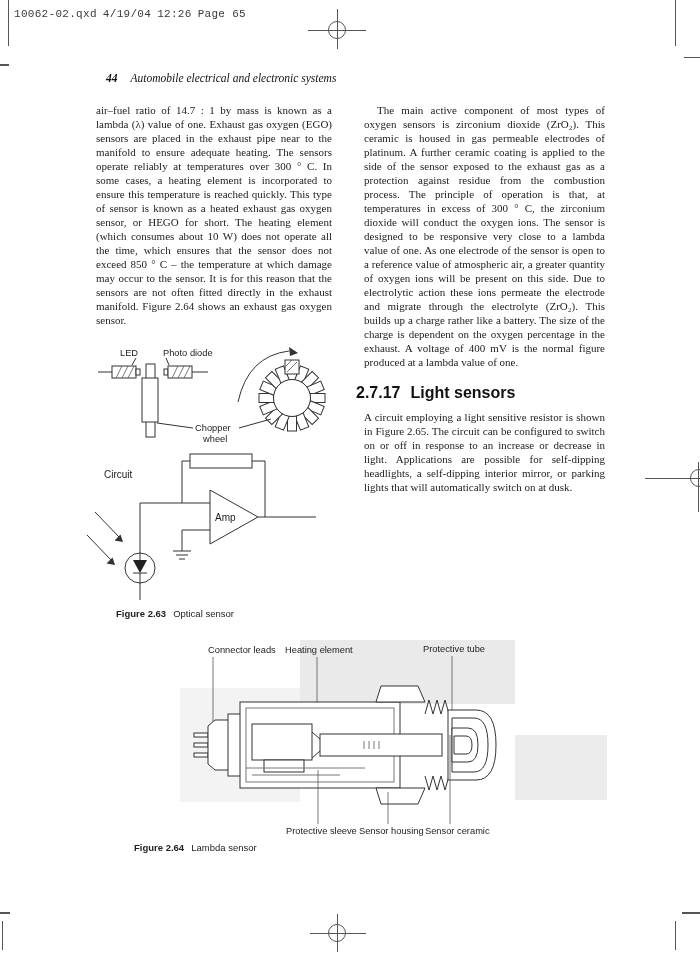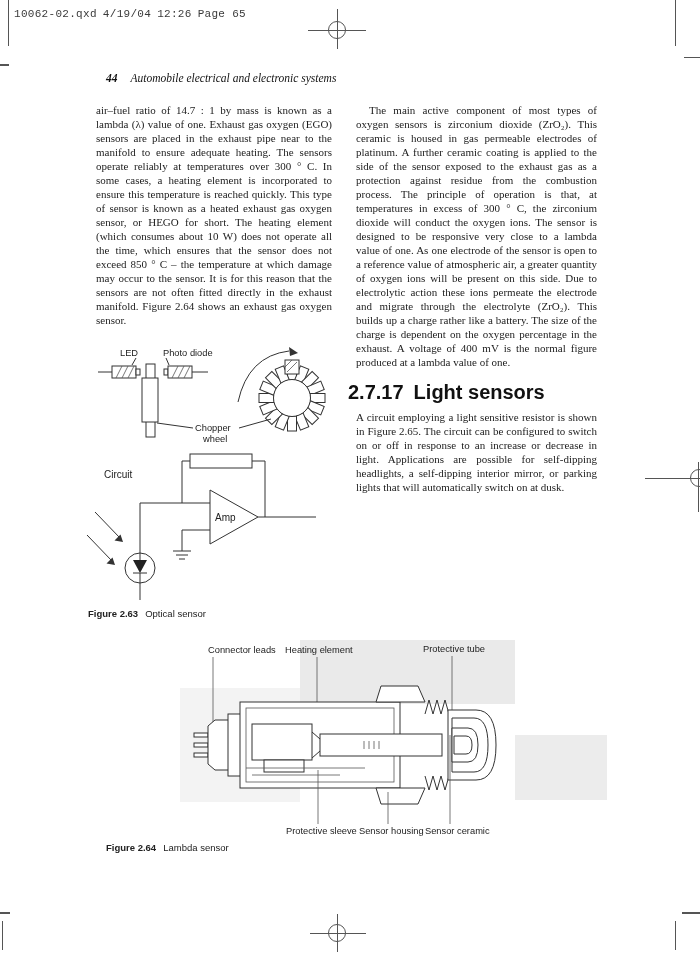--- a/index.html
+++ b/index.html
@@ -10,29 +10,29 @@
         font-family:Liberation Mono, monospace;font-size:11px;color:#3a3a3a;letter-spacing:.3px;}
   
   .mark{position:absolute;background:#555;}
   .reg-circle{position:absolute;width:18px;height:18px;border:1px solid #555;border-radius:50%;background:transparent;box-sizing:border-box;}
   
   .running-head{position:absolute;left:88px;top:72px;font-style:italic;font-size:11.5px;color:#111;margin-left:18px;}
   .running-head .pg{font-weight:bold;margin-right:13px;}
   
   .col{position:absolute;top:95px;font-size:11px;line-height:14px;text-align:justify;}
   .col-left{left:88px;width:252px;}
-  .col-right{left:348px;width:257px;}
+  .col-right{left:356px;width:257px;}
   .col p{margin:8px;}
   .col p.indent{text-indent:13px;}
   .col h3{margin:14px 0 8px 0;font-family:"Liberation Sans",sans-serif;font-weight:bold;
-          font-size:20px;line-height:19px;color:#111;text-align:left;}
+          font-size:16px;line-height:19px;color:#111;text-align:left;}
   .col h3 .h-title{margin-left:10px;}
   
   .caption{position:absolute;font-family:"Liberation Sans",sans-serif;font-size:9.5px;color:#222;}
-  .caption .cap-label{font-weight:bold;margin-right:7px;}
+  .caption .cap-label{font-weight:bold;margin-right:7px;margin-left:28px;}
   
   .figsvg{position:absolute;}
   .fig-label{font-family:"Liberation Sans",sans-serif;font-size:9.3px;fill:#222;}
   .fig-label-lg{font-family:"Liberation Sans",sans-serif;font-size:10px;fill:#222;}
   .ln{stroke:#333;stroke-width:1;fill:none;}
   .lnthin{stroke:#555;stroke-width:.8;fill:none;}
   .shape{stroke:#333;stroke-width:1;fill:#fff;}
 </style>
 </head>
 <body>

